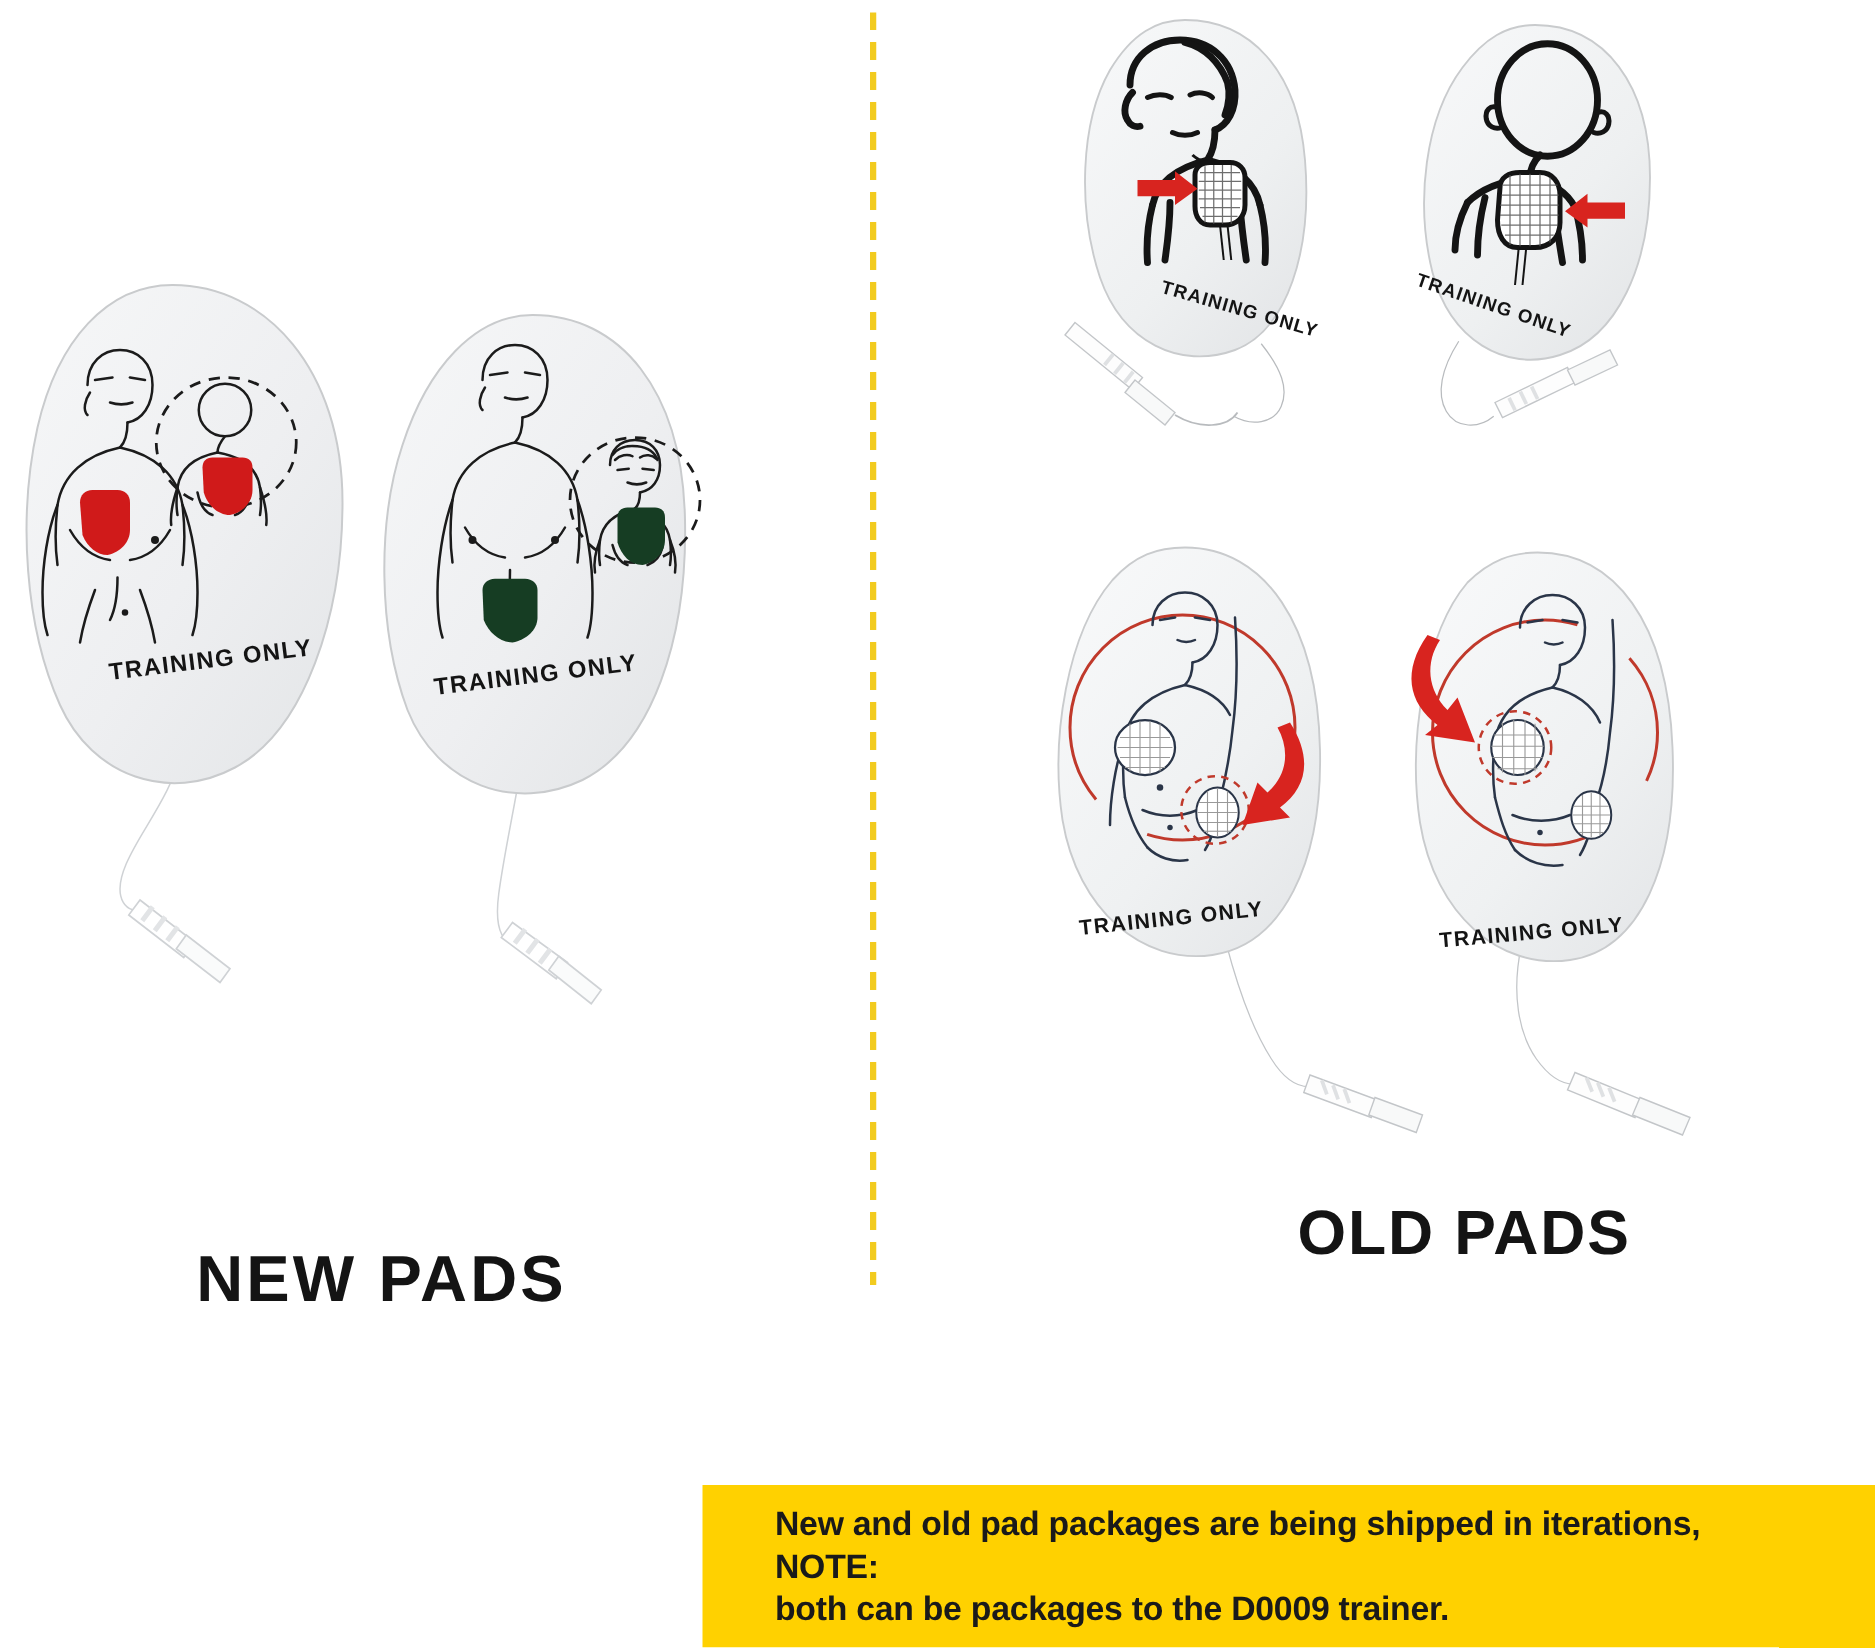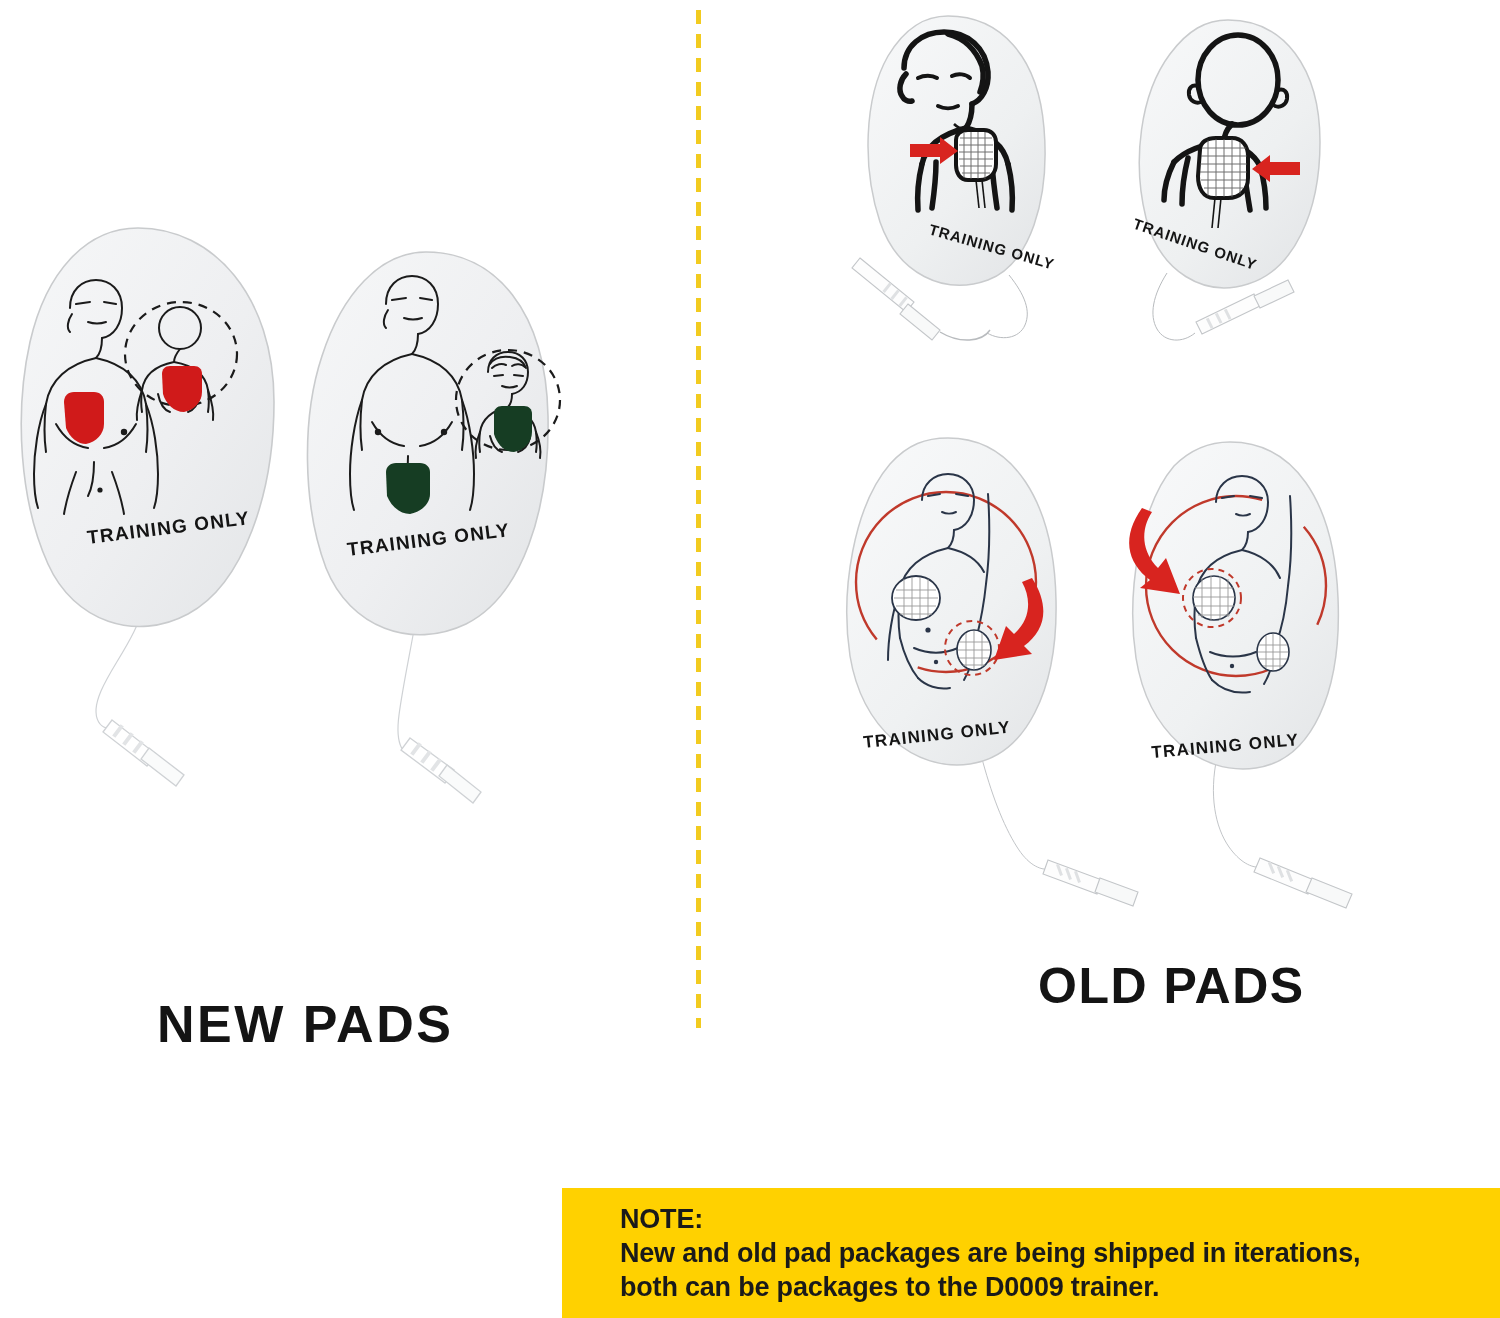--- a/index.html
+++ b/index.html
@@ -452,18 +452,18 @@
         <rect x="184" y="430" width="3" height="12" transform="rotate(-22 185 436)" fill="#dfe1e3"></rect>
         <path d="M208,438 L248,454 L242,468 L202,452 Z" fill="#f8f9f9" stroke="#c3c6c9" stroke-width="1.1"></path>
       </g>
     </svg>
   </div>
 
   <div class="caption new">NEW PADS</div>
   <div class="caption old">OLD PADS</div>
 
   <div class="note">
+    <div class="note-line">New and old pad packages are being shipped in iterations,</div>
     <div class="note-line">NOTE:</div>
-    <div class="note-line">New and old pad packages are being shipped in iterations,</div>
     <div class="note-line">both can be packages to the D0009 trainer.</div>
   </div>
 
 </div>
 
 </body></html>

